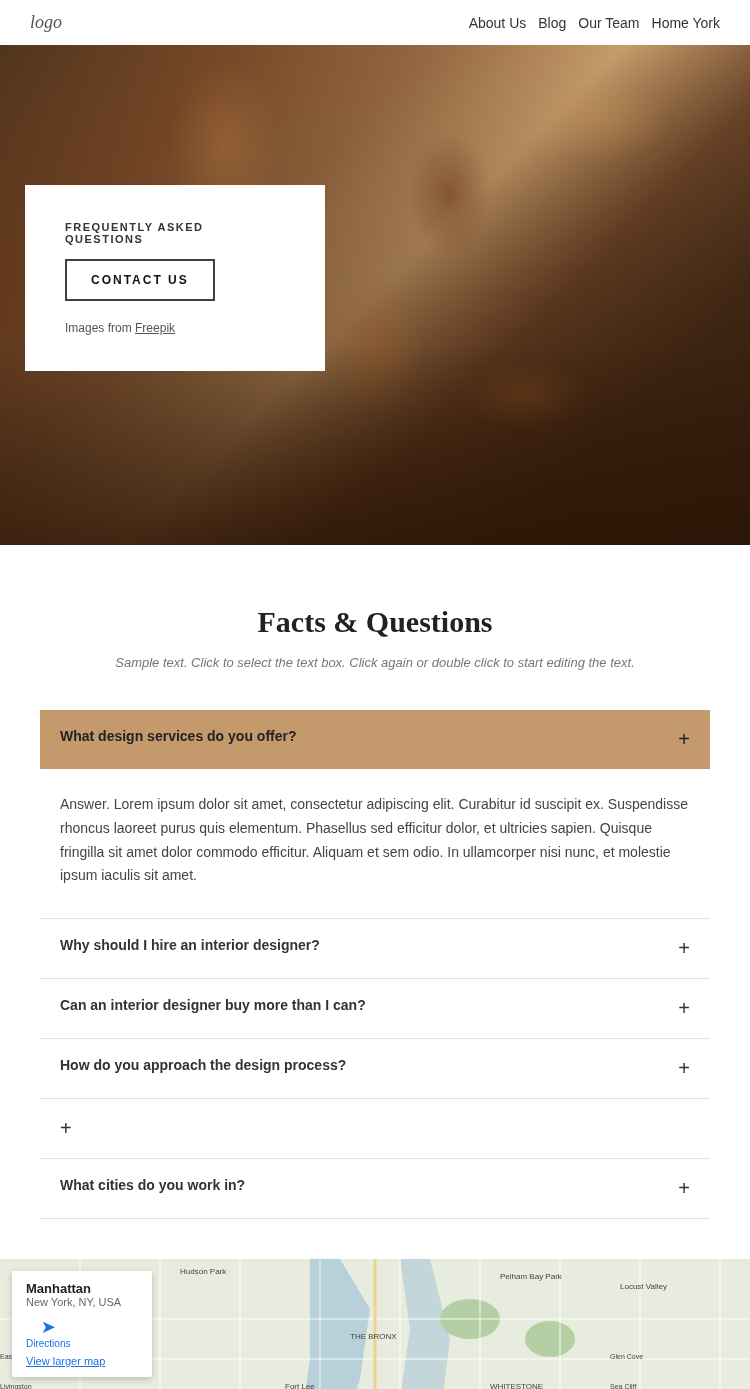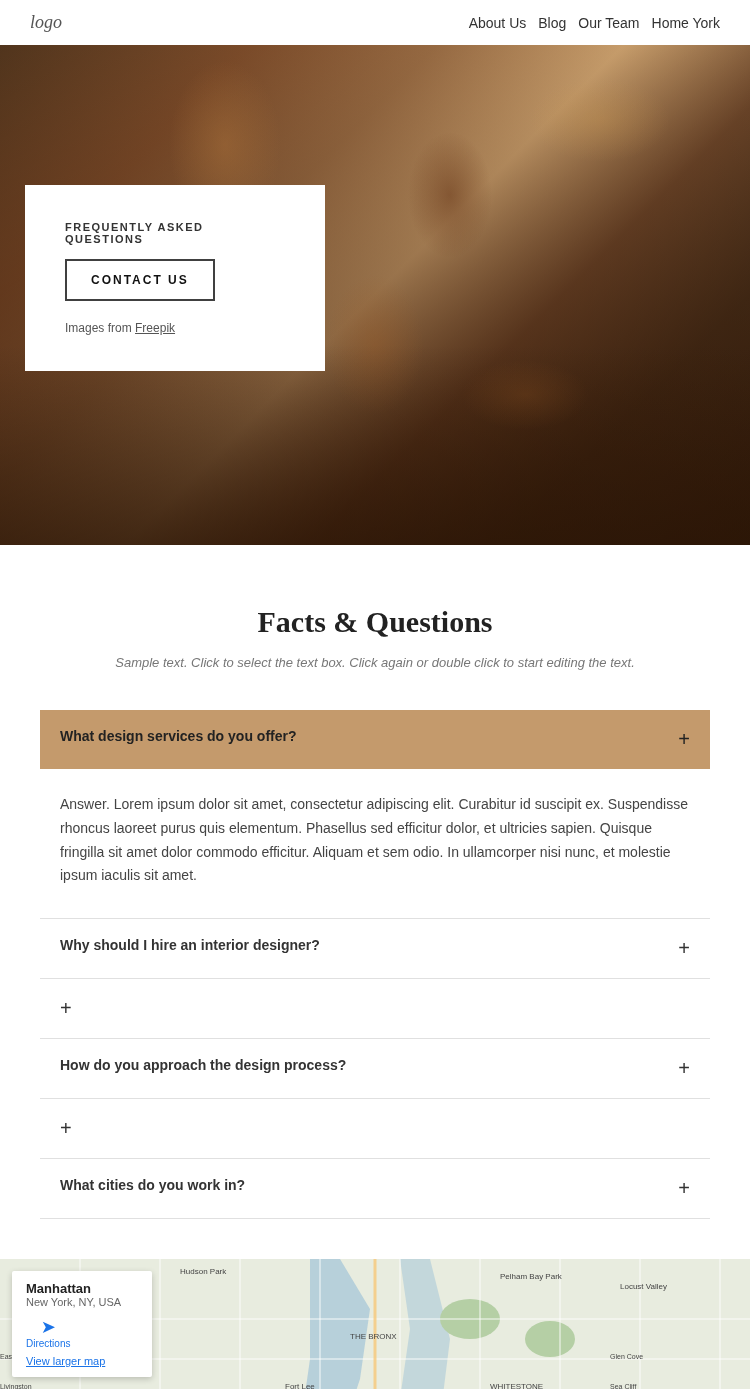--- a/index.html
+++ b/index.html
@@ -288,20 +288,21 @@
     <div class="accordion-item accordion-item-plain">
       <div class="accordion-header">
         <span>Why should I hire an interior designer?</span>
         <span class="accordion-icon">+</span>
       </div>
 
     </div>
 
     <div class="accordion-item accordion-item-plain">
       <div class="accordion-header">
+        <span>Can an interior designer buy more than I can?</span>
         <span class="accordion-icon">+</span>
       </div>
 
     </div>
 
     <div class="accordion-item accordion-item-plain">
       <div class="accordion-header">
         <span>How do you approach the design process?</span>
         <span class="accordion-icon">+</span>
       </div>

